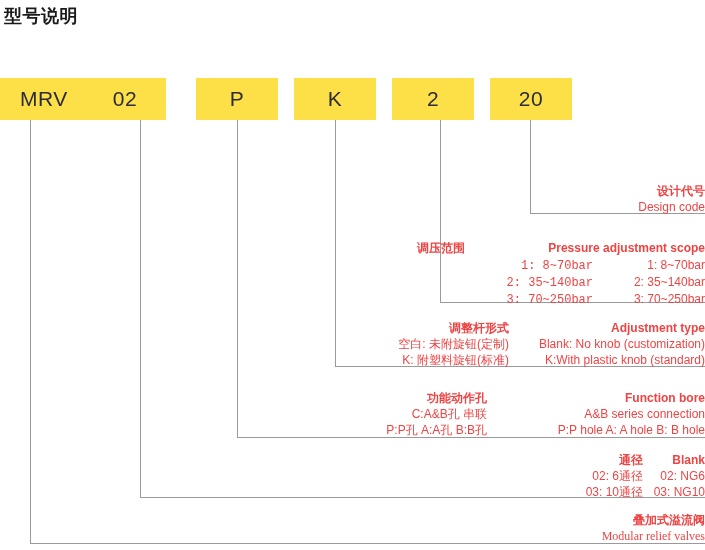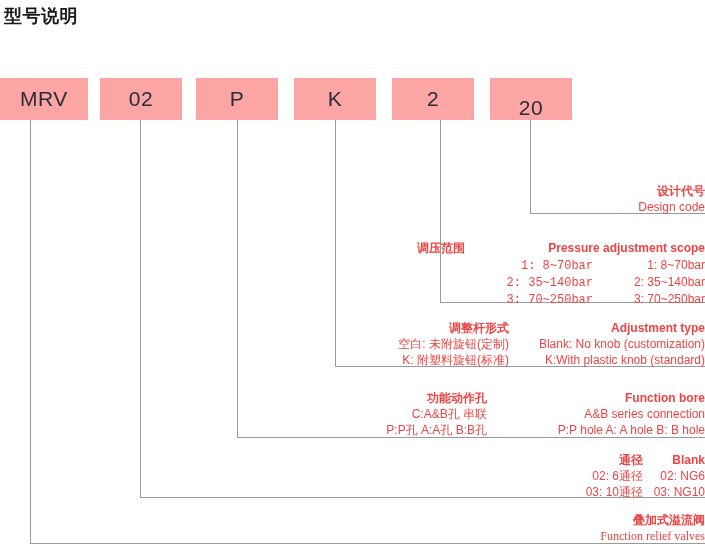--- a/index.html
+++ b/index.html
@@ -28,21 +28,21 @@
     font-weight: bold;
     letter-spacing: 0.5px;
     color: #1a1a1a;
     white-space: nowrap;
   }
 
   
   .code-box {
     position: absolute;
     height: 42px;
-    background: #fca5a5;
+    background: #fde047;
     display: flex;
     align-items: center;
     justify-content: center;
     font-size: 21px;
     color: #2b2b3a;
     letter-spacing: 0.5px;
   }
 
   
   .vline {
@@ -108,33 +108,33 @@
 </head>
 <body>
 
 <div id="root">
 
   <div class="page-title">型号说明</div>
 
   <div class="code-box" style="left:0px;  top:78px; width:88px;">
     <span>MRV</span>
   </div>
-  <div class="code-box" style="left:100px; top:78px; width:82px;">
+  <div class="code-box" style="left:84px; top:78px; width:82px;">
     <span>02</span>
   </div>
   <div class="code-box" style="left:196px; top:78px; width:82px;">
     <span>P</span>
   </div>
   <div class="code-box" style="left:294px; top:78px; width:82px;">
     <span>K</span>
   </div>
   <div class="code-box" style="left:392px; top:78px; width:82px;">
     <span>2</span>
   </div>
-  <div class="code-box" style="left:490px; top:78px; width:82px;align-items:flex-end;">
+  <div class="code-box" style="left:490px; top:78px; width:82px;">
     <span>20</span>
   </div>
 
   <div class="vline" style="left:530px; top:120px; height:94px;"></div>
   <div class="hline" style="left:530px; top:213px; width:175px;"></div>
 
   <div class="vline" style="left:440px; top:120px; height:183px;"></div>
   <div class="hline" style="left:440px; top:302px; width:265px;"></div>
 
   <div class="vline" style="left:335px; top:120px; height:247px;"></div>
@@ -200,16 +200,16 @@
     <span class="row">
       <span class="cn">02: 6通径</span><span class="en">02: NG6</span>
     </span>
     <span class="row">
       <span class="cn">03: 10通径</span><span class="en">03: NG10</span>
     </span>
   </div>
 
   <div class="callout c-valve" style="top:512px;font-family:Liberation Serif, serif;">
     <span class="row head">叠加式溢流阀</span>
-    <span class="row">Function relief valves</span>
+    <span class="row">Modular relief valves</span>
   </div>
 
 </div>
 
 </body></html>

